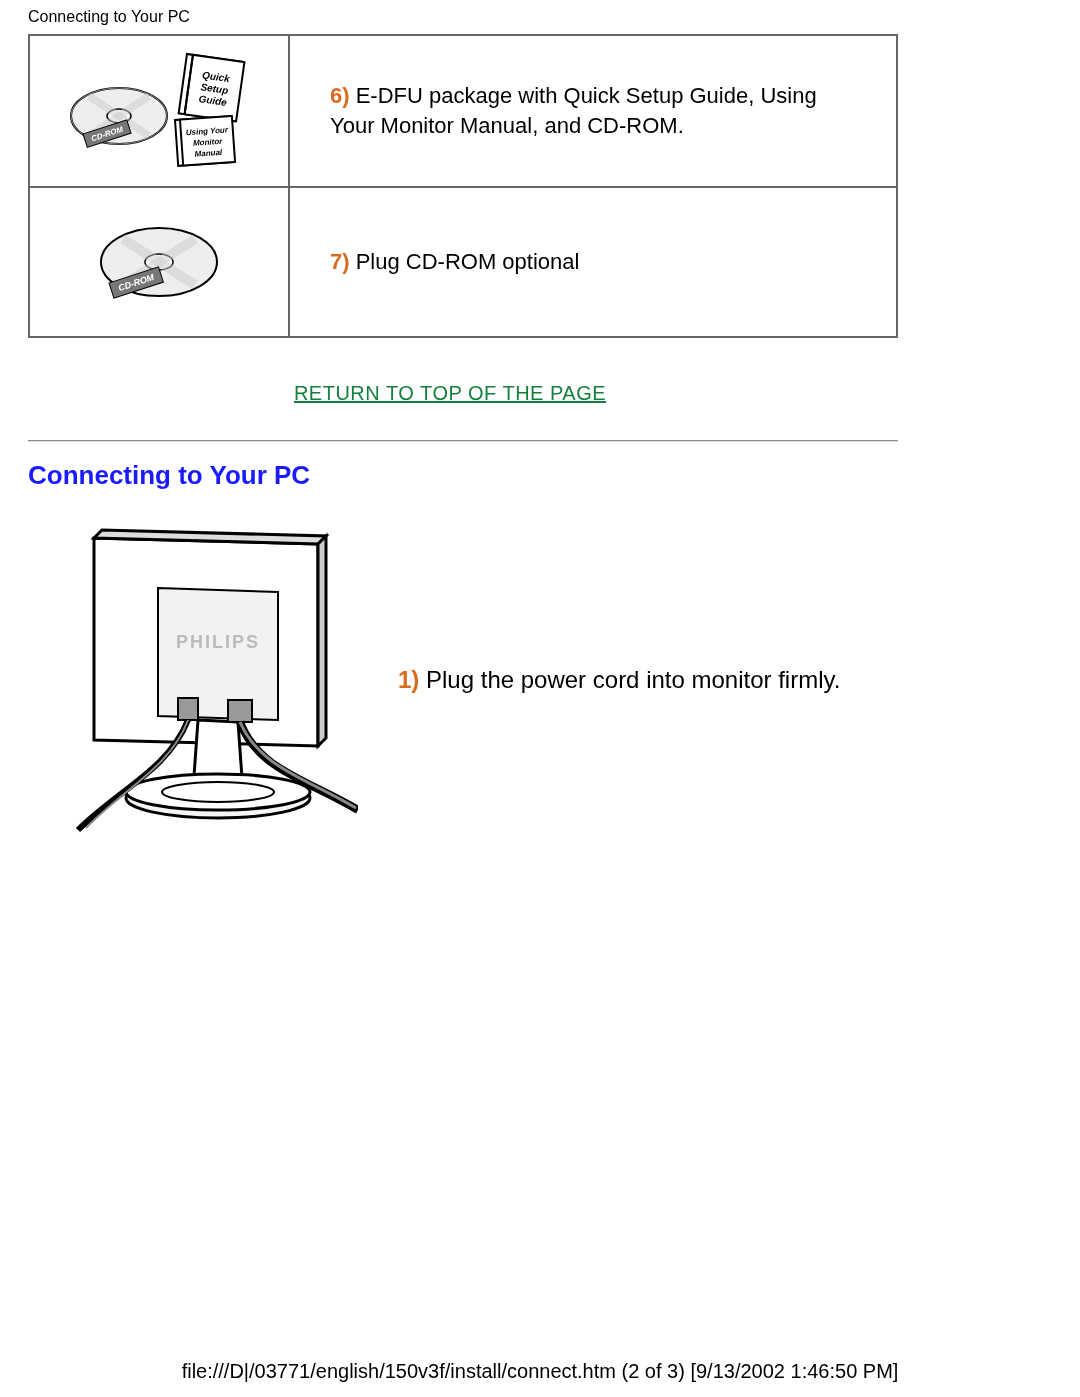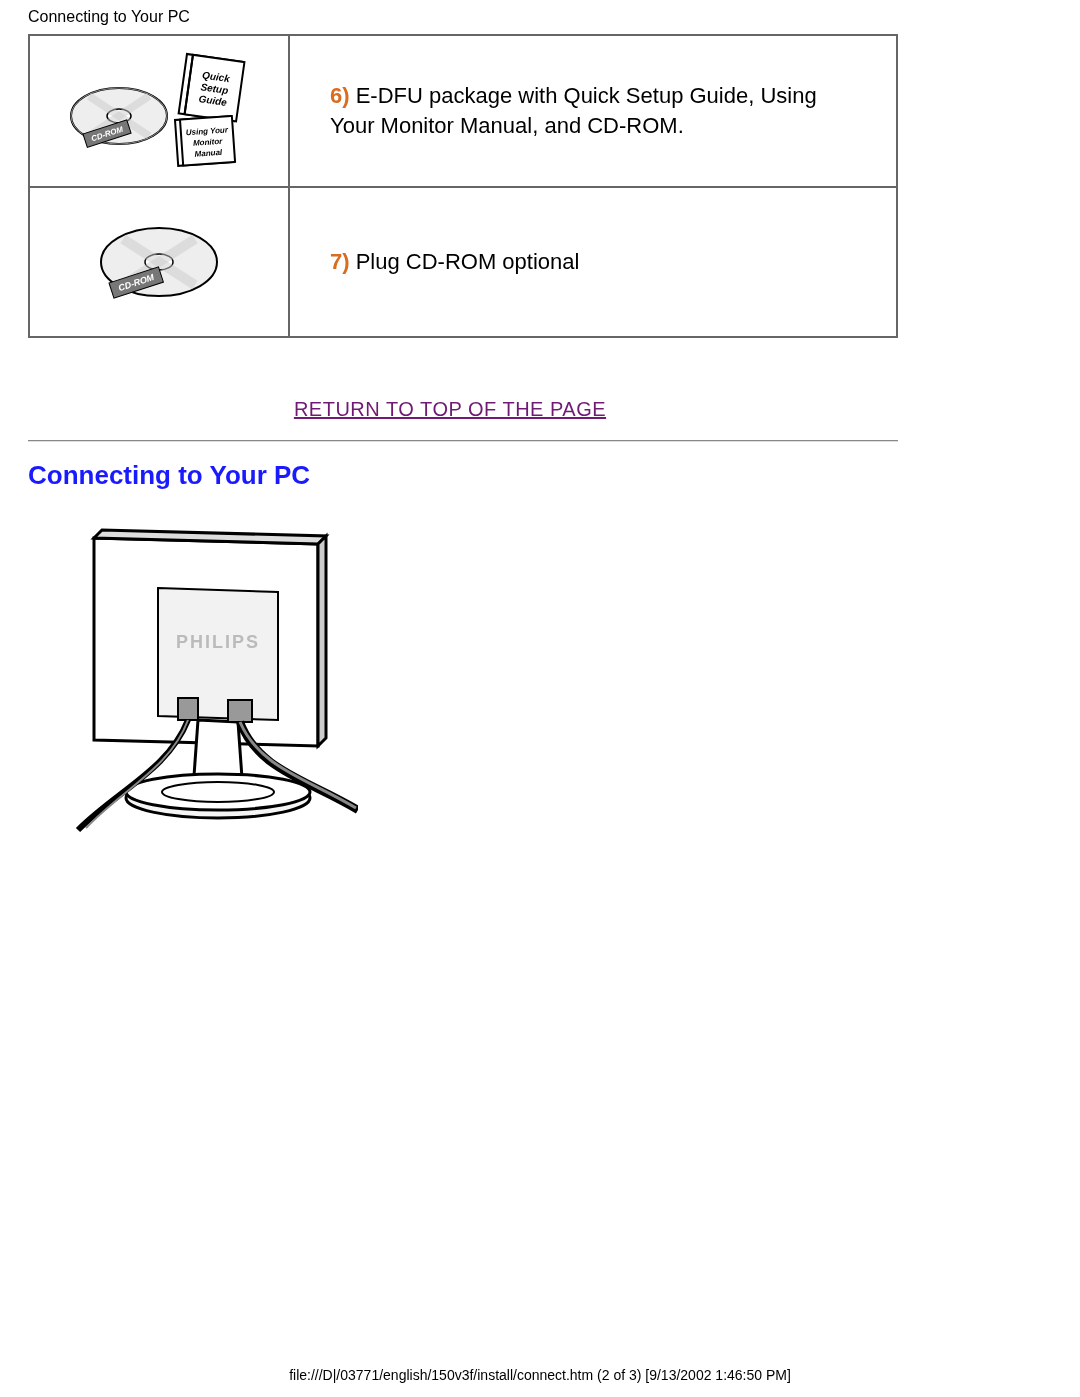--- a/index.html
+++ b/index.html
@@ -49,25 +49,24 @@
     color: #d96c1f;
     font-weight: bold;
   }
   .return-link {
     position: absolute;
     top: 382px;
     left: 0;
     width: 900px;
     text-align: center;
     font-size: 20px;
-    color: #701a75;
+    color: #15803d;
     text-decoration: underline;
     letter-spacing: 0.5px;
     cursor: pointer;
-    margin-top: 16px;
   }
   .hr-line {
     position: absolute;
     top: 432px;
     left: 28px;
     width: 870px;
     border: none;
     border-top: 1px solid #888;
     box-shadow: 0 1px 0 #ddd;
   }
@@ -100,21 +99,21 @@
     font-size: 24px;
     color: #000;
     line-height: 1.3;
   }
   .footer-line {
     position: absolute;
     bottom: 14px;
     left: 0;
     width: 1080px;
     text-align: center;
-    font-size: 14px;
+    font-size: 20px;
     color: #000;
   }
   svg { display: block; margin: 0 auto; }
 </style>
 </head>
 <body>
 
 <div class="header-label">Connecting to Your PC</div>
 
 <table class="outer-table">
@@ -203,15 +202,18 @@
       <ellipse cx="180" cy="272" rx="92" ry="18" fill="#fff" stroke="#000" stroke-width="3"></ellipse>
       <ellipse cx="180" cy="272" rx="56" ry="10" fill="none" stroke="#000" stroke-width="2"></ellipse>
 
       <path d="M150 200 C 130 250, 80 270, 40 310" fill="none" stroke="#000" stroke-width="6"></path>
       <path d="M150 200 C 132 248, 86 268, 48 308" fill="none" stroke="#888" stroke-width="2"></path>
 
       <path d="M202 202 C 220 250, 270 260, 320 290" fill="none" stroke="#000" stroke-width="8"></path>
       <path d="M202 202 C 222 248, 268 258, 318 288" fill="none" stroke="#888" stroke-width="3"></path>
     </svg>
   </div>
+  <div class="step-text">
+    <span class="num-orange">1)</span><span> Plug the power cord into monitor firmly.</span>
+  </div>
 </div>
 
 <div class="footer-line">file:///D|/03771/english/150v3f/install/connect.htm (2 of 3) [9/13/2002 1:46:50 PM]</div>
 
 </body></html>

